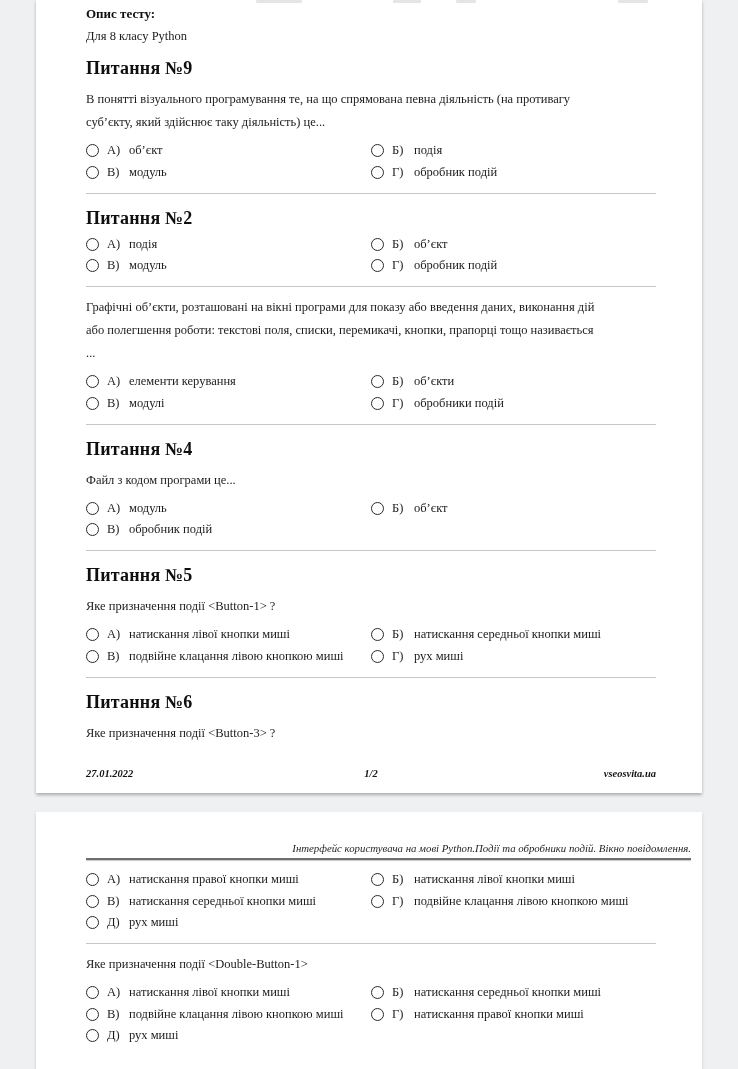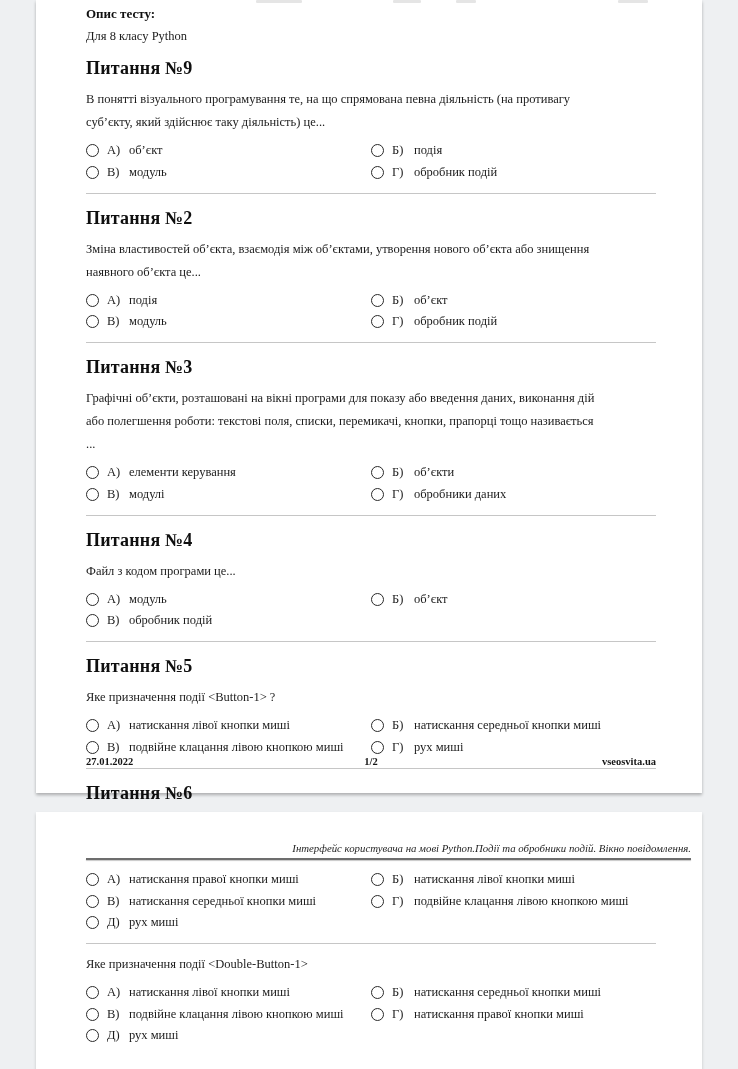--- a/index.html
+++ b/index.html
@@ -36,23 +36,23 @@
   .option{display:flex;align-items:center;height:15px;cursor:default;}
   .radio{
     flex:none;display:inline-block;box-sizing:border-box;
     width:13px;height:13px;margin-right:8px;
     border:1.5px solid #2a2a2a;border-radius:50%;background:#fff;
   }
   .letter{flex:none;width:22px;font-size:12.5px;}
   .opt-text{white-space:nowrap;font-size:12.5px;}
   .divider{border-top:1px solid #c6c6c6;margin-top:13px;height:0;}
   .footer{
-    position:absolute;left:50px;right:46px;bottom:26px;
+    position:absolute;left:50px;right:46px;bottom:14px;
     display:flex;align-items:flex-end;
-    font-size:10.5px;font-weight:700;color:#151515;
+    font-size:10.5px;font-weight:700;font-style:italic;color:#151515;
   }
   .footer span{flex:1;}
   .footer .f-left{text-align:left;}
   .footer .f-center{text-align:center;}
   .footer .f-right{text-align:right;}
   .head-wrap{margin-right:-35px;}
   .p2-header{font-size:10.8px;font-style:italic;text-align:right;color:#1f1f1f;margin:0;}
   .p2-rule{height:2px;background:#6d6d6d;margin-top:4px;box-shadow:0 1px 1px rgba(0,0,0,0.22);}
   .cont-options{margin-top:12px;}
   .remnant{position:absolute;background:rgba(0,0,0,0.10);border-radius:1px;}
@@ -94,22 +94,20 @@
           <div class="option">
             <span class="radio"></span>
             <span class="letter">Г)</span>
             <span class="opt-text">обробник подій</span>
           </div>
         </div>
         <div class="divider"></div>
       </section>
       <section class="question">
         <h2 class="qtitle">Питання №2</h2>
-        <p class="qtext">Зміна властивостей об’єкта, взаємодія між об’єктами, утворення нового об’єкта або знищення
-наявного об’єкта це...</p>
         <div class="options">
           <div class="option">
             <span class="radio"></span>
             <span class="letter">А)</span>
             <span class="opt-text">подія</span>
           </div>
           <div class="option">
             <span class="radio"></span>
             <span class="letter">Б)</span>
             <span class="opt-text">об’єкт</span>
@@ -121,21 +119,20 @@
           </div>
           <div class="option">
             <span class="radio"></span>
             <span class="letter">Г)</span>
             <span class="opt-text">обробник подій</span>
           </div>
         </div>
         <div class="divider"></div>
       </section>
       <section class="question">
-        <h2 class="qtitle">Питання №3</h2>
         <p class="qtext">Графічні об’єкти, розташовані на вікні програми для показу або введення даних, виконання дій
 або полегшення роботи: текстові поля, списки, перемикачі, кнопки, прапорці тощо називається
 ...</p>
         <div class="options">
           <div class="option">
             <span class="radio"></span>
             <span class="letter">А)</span>
             <span class="opt-text">елементи керування</span>
           </div>
           <div class="option">
@@ -144,21 +141,21 @@
             <span class="opt-text">об’єкти</span>
           </div>
           <div class="option">
             <span class="radio"></span>
             <span class="letter">В)</span>
             <span class="opt-text">модулі</span>
           </div>
           <div class="option">
             <span class="radio"></span>
             <span class="letter">Г)</span>
-            <span class="opt-text">обробники даних</span>
+            <span class="opt-text">обробники подій</span>
           </div>
         </div>
         <div class="divider"></div>
       </section>
       <section class="question">
         <h2 class="qtitle">Питання №4</h2>
         <p class="qtext">Файл з кодом програми це...</p>
         <div class="options">
           <div class="option">
             <span class="radio"></span>

